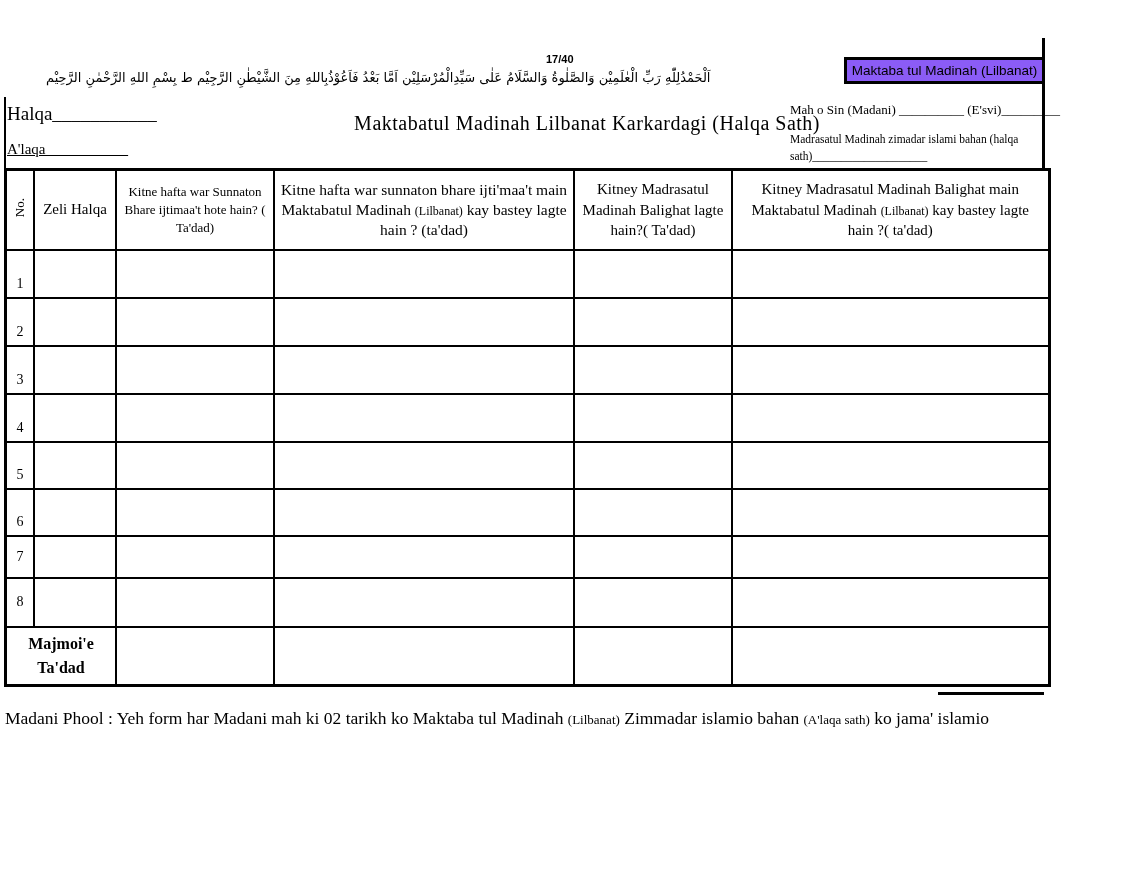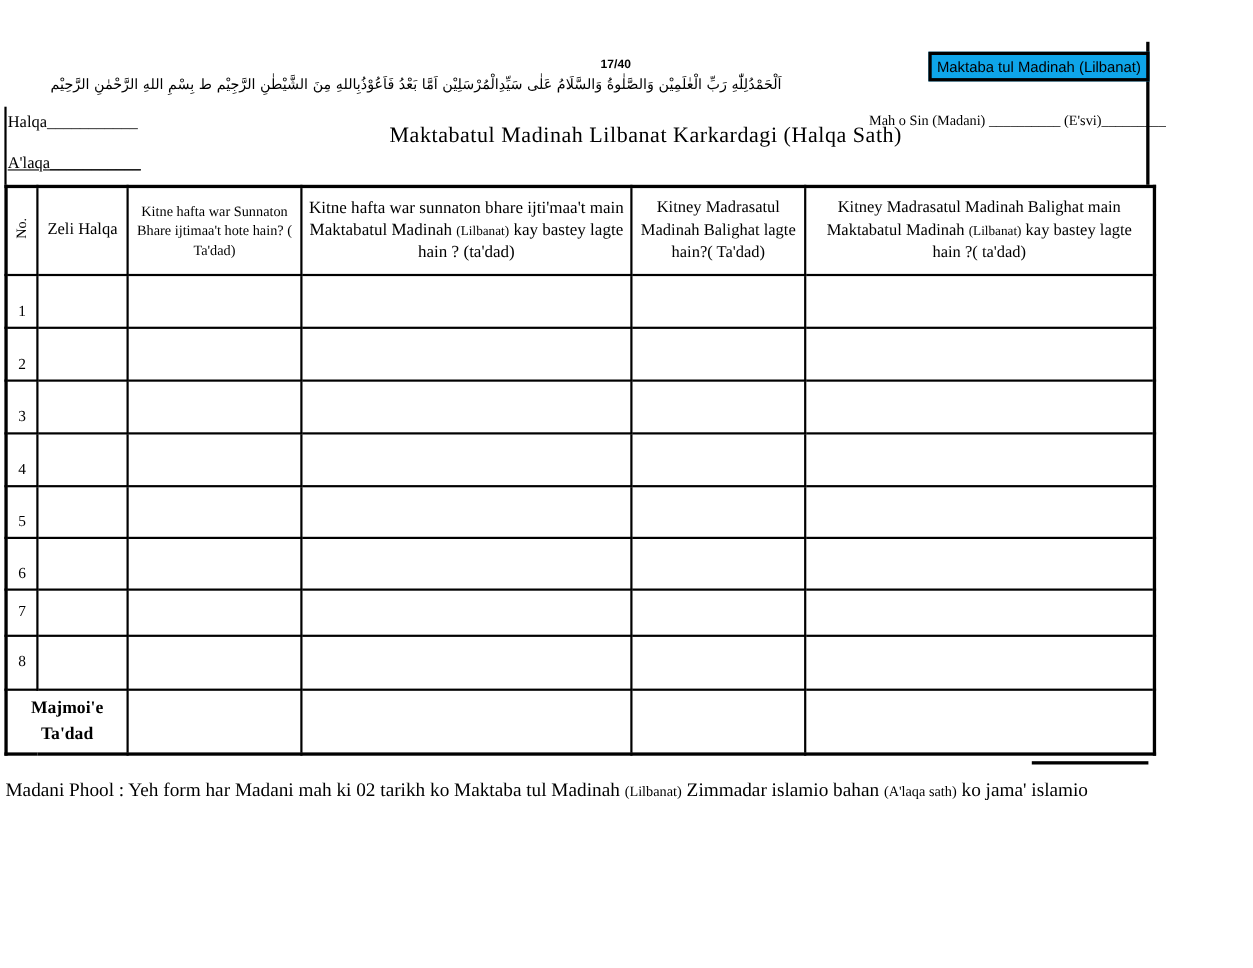--- a/index.html
+++ b/index.html
@@ -10,38 +10,38 @@
   }
   .page { position:absolute; inset:0; background:#fff; }
 
   
   .box-tl {
     position:absolute; left:4px; top:44px; width:229px; height:32px;
     border:3px solid #000; display:flex; align-items:center; padding-left:11px;
     font-family:"Liberation Sans", sans-serif; font-size:15px; white-space:pre;
   }
   .box-tr {
-    position:absolute; left:844px; top:47px; width:201px; height:27px;
-    border:3px solid #000; background:#0ea5e9; z-index:3;
+    position:absolute; left:844px; top:57px; width:201px; height:27px;
+    border:3px solid #000; background:#8b5cf6; z-index:3;
     display:flex; align-items:center; justify-content:center;
     font-family:"Liberation Sans", sans-serif; font-size:13.5px;
   }
   .pageno {
     position:absolute; left:546px; top:53px;
     font-family:"Liberation Sans", sans-serif; font-size:11px;font-weight:bold;
   }
   .arabic {
     position:absolute; left:0px; right:0px; top:70px; text-align:left;
     direction:rtl; font-family:"DejaVu Sans", sans-serif; font-size:13px;padding-left:46px;
   }
 
   .vline-left  { position:absolute; left:4px;  top:97px; width:2px; height:71px; background:#000; }
   .vline-right { position:absolute; left:1042px; top:38px; width:3px; height:130px; background:#000; z-index:2; }
 
-  .halqa { position:absolute; left:7px; top:103px; font-size:15px; }
+  .halqa { position:absolute; left:7px; top:103px; font-size:19px; }
   .alaqa { position:absolute; left:7px; top:141px; font-size:15px;text-decoration:underline; }
 
   .title {
     position:absolute; left:130px; top:112px; width:690px; text-align:right;
     font-size:20px; font-weight:normal; letter-spacing:0.5px;
   }
 
   .mah-line { position:absolute; left:790px; top:102px; font-size:13px; white-space:pre; }
   .madrasatul-line {
     position:absolute; left:790px; top:131px; width:250px;
@@ -102,20 +102,21 @@
 
   <div class="vline-left"></div>
   <div class="vline-right"></div>
 
   <div class="halqa">Halqa___________</div>
   <div class="alaqa">A'laqa___________</div>
 
   <div class="title">Maktabatul Madinah Lilbanat Karkardagi (Halqa Sath)</div>
 
   <div class="mah-line">Mah o Sin (Madani) __________ (E'svi)_________</div>
+  <div class="madrasatul-line">Madrasatul Madinah zimadar islami bahan (halqa sath)____________________</div>
 
   <table class="main">
     <colgroup>
       <col style="width:24px">
         <col style="width:82px">
         <col style="width:158px">
       <col style="width:300px">
         <col style="width:158px">
         <col style="width:317px">
     </colgroup>

